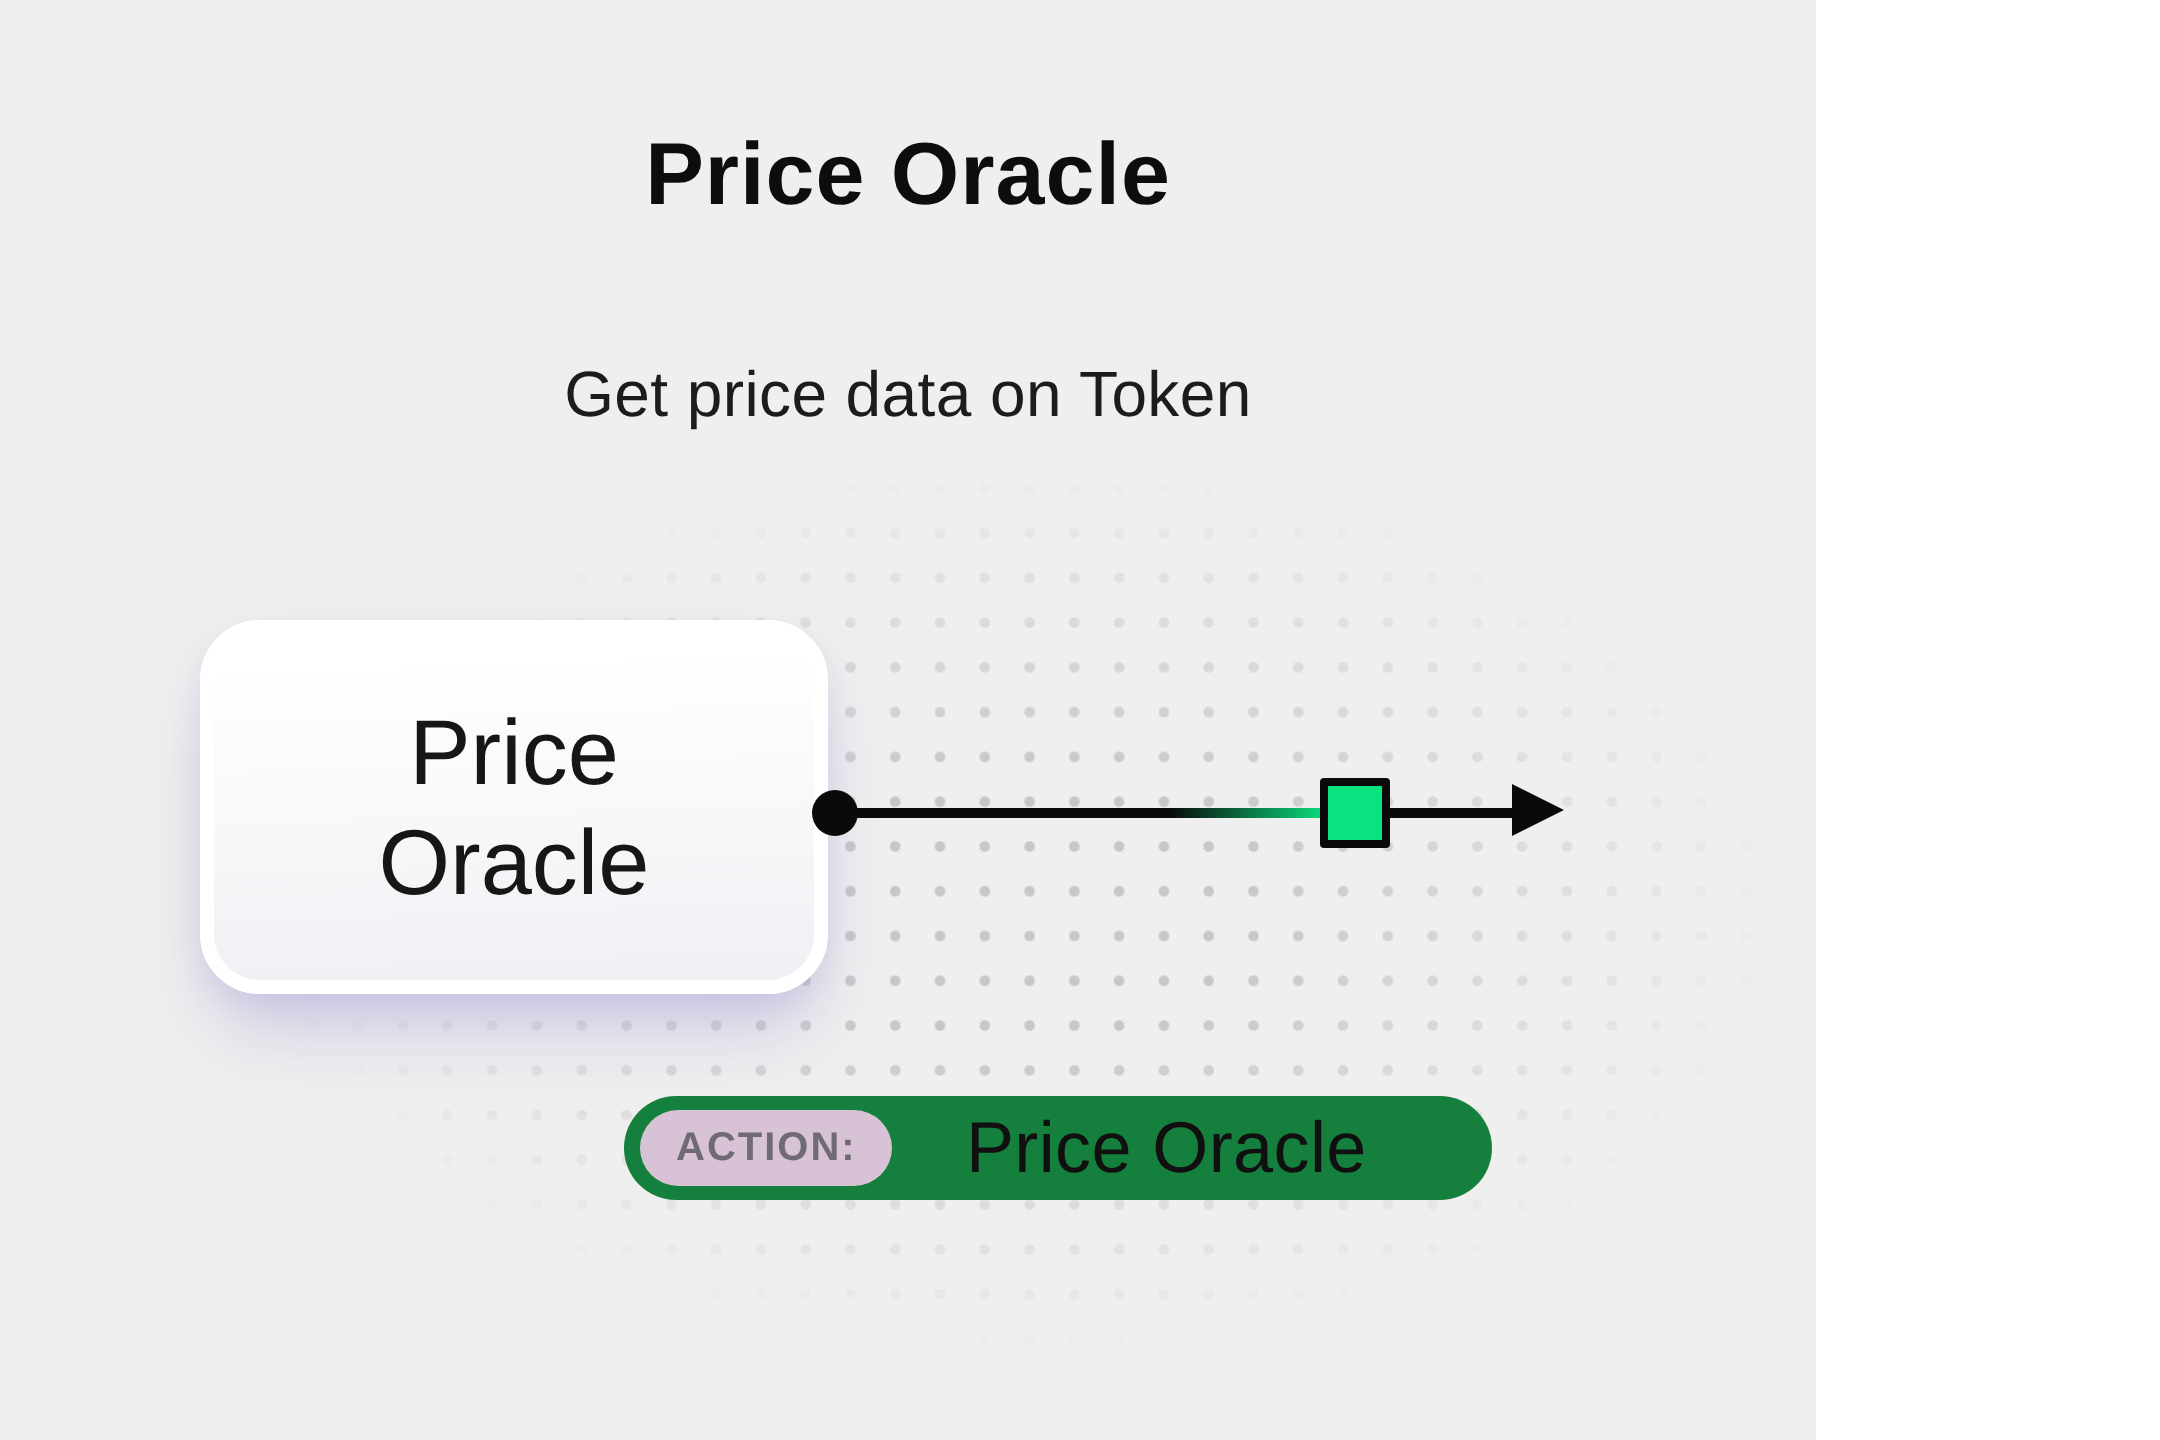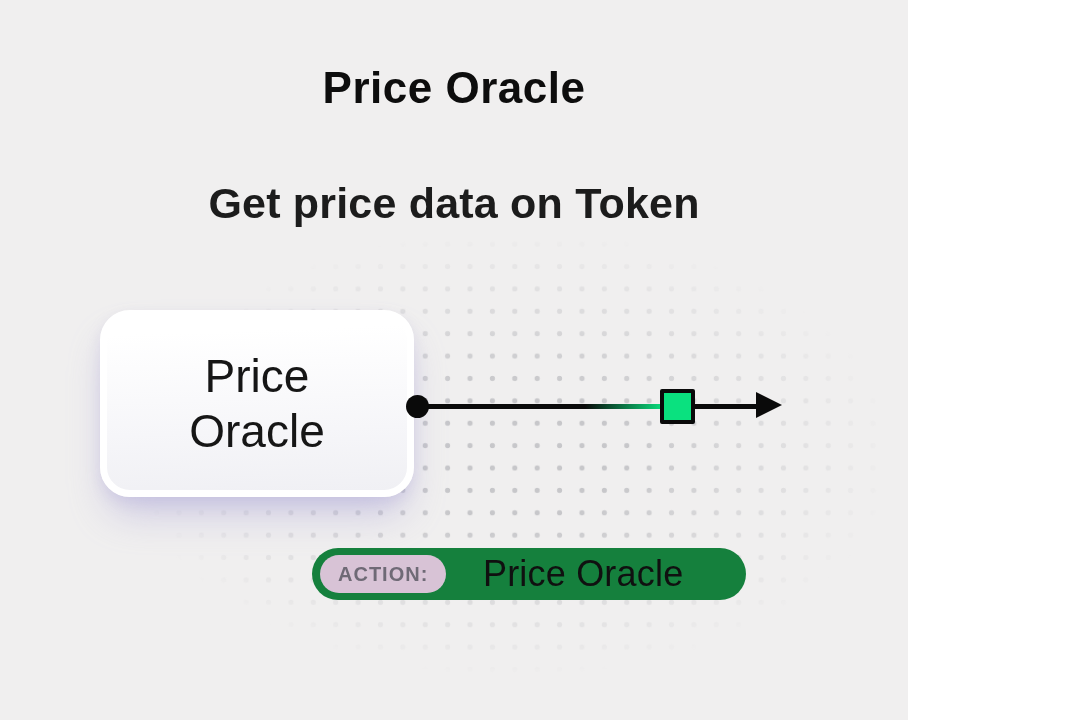--- a/index.html
+++ b/index.html
@@ -35,22 +35,22 @@
     font-size: 44px;
     font-weight: 700;
     letter-spacing: 0.5px;
     color: #0d0d0d;
   }
   .page-subtitle {
     position: absolute;
     left: 0; right: 0;
     top: 179px;
     text-align: center;
-    font-size: 43px;
-    font-weight: 700;
+    font-size: 32px;
+    font-weight: 400;
     letter-spacing: 0.2px;
     color: #1c1c1c;
   }
   .logo {
     position: absolute;
     left: 986px;
     top: 32px;
     width: 62px;
     height: 62px;
   }

